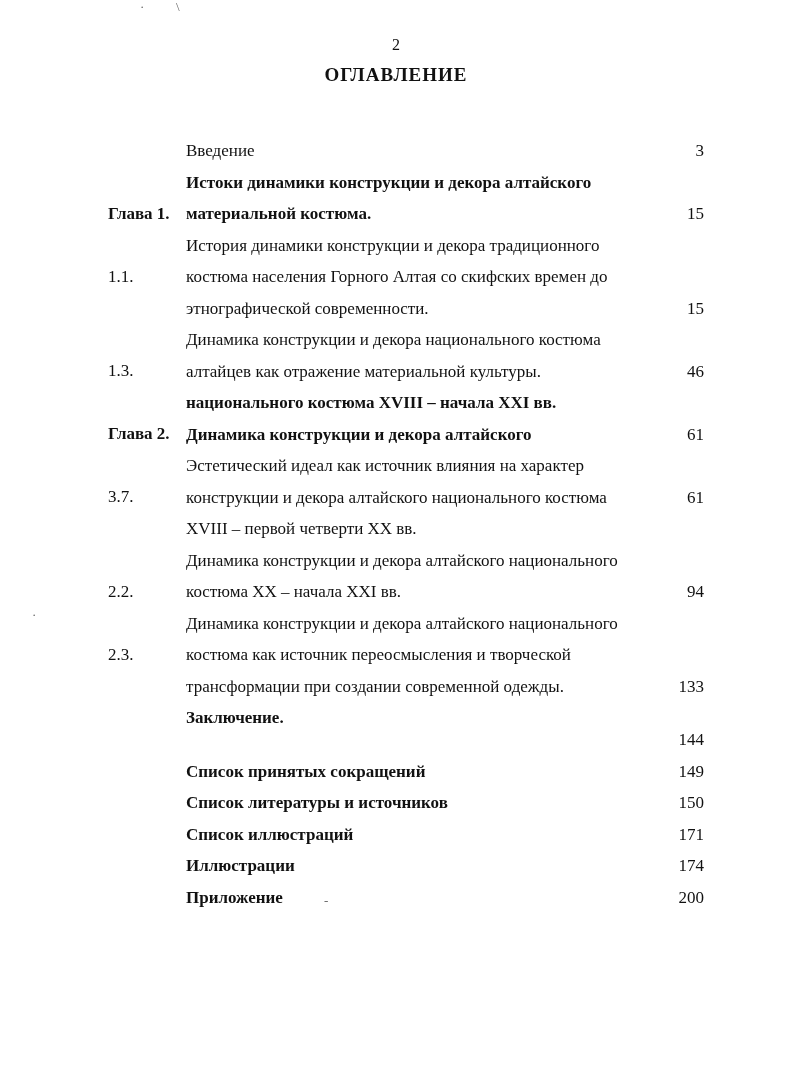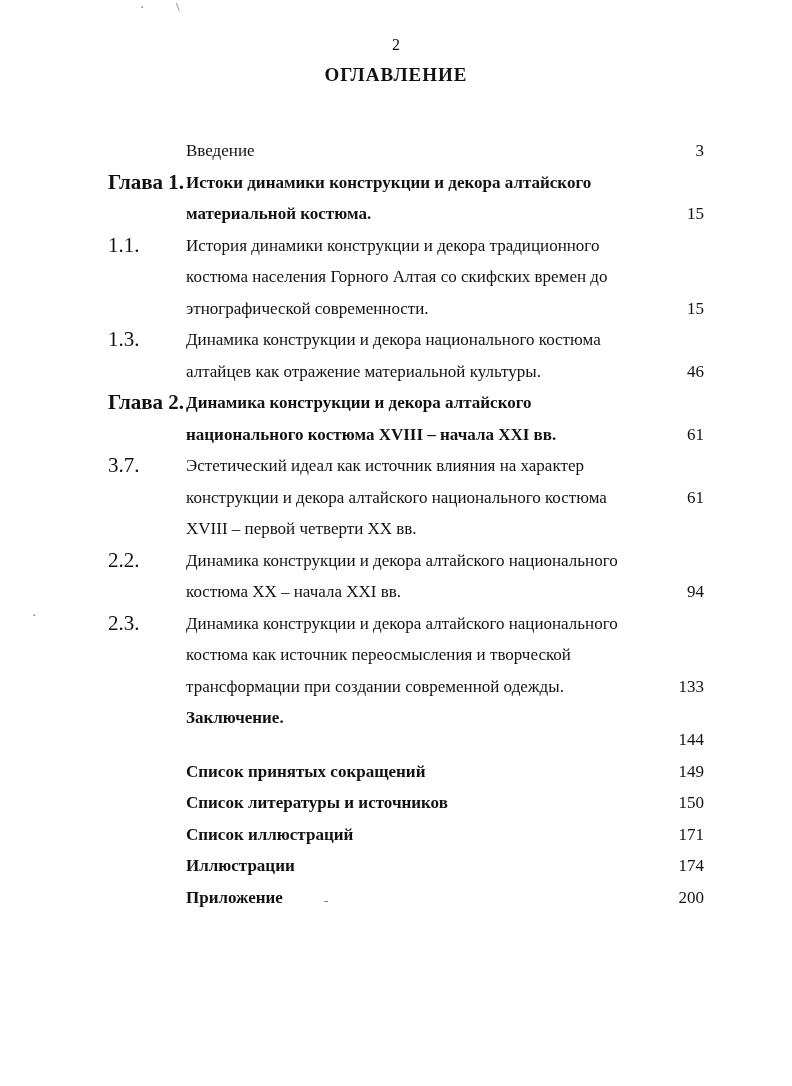--- a/index.html
+++ b/index.html
@@ -40,22 +40,23 @@
     left: 108px;
     right: 88px;
   }
   .entry {
     display: grid;
     grid-template-columns: 78px 1fr 56px;
     align-items: start;
   }
   .entry .label {
     line-height: 31.5px;
-    font-size: 21px;
+    font-size: 17px;
     white-space: nowrap;
+    margin-top: 31px;
   }
   .entry .lines .line {
     line-height: 31.5px;
     font-size: 17px;
     white-space: nowrap;
   }
   .entry .page {
     line-height: 31.5px;
     font-size: 17px;
     text-align: right;
@@ -109,22 +110,22 @@
     <div class="label">1.3.</div>
     <div class="lines">
         <div class="line">Динамика конструкции и декора национального костюма</div>
         <div class="line">алтайцев как отражение материальной культуры.</div>
       </div>
     <div class="page" style="padding-top: 31.5px;">46</div>
   </div>
     <div class="entry bold">
     <div class="label">Глава 2.</div>
     <div class="lines">
+        <div class="line">национального костюма XVIII – начала XXI вв.</div>
         <div class="line">Динамика конструкции и декора алтайского</div>
-        <div class="line">национального костюма XVIII – начала XXI вв.</div>
       </div>
     <div class="page" style="padding-top: 31.5px;">61</div>
   </div>
     <div class="entry">
     <div class="label">3.7.</div>
     <div class="lines">
         <div class="line">Эстетический идеал как источник влияния на характер</div>
         <div class="line">конструкции и декора алтайского национального костюма</div>
         <div class="line">XVIII – первой четверти XX вв.</div>
       </div>

